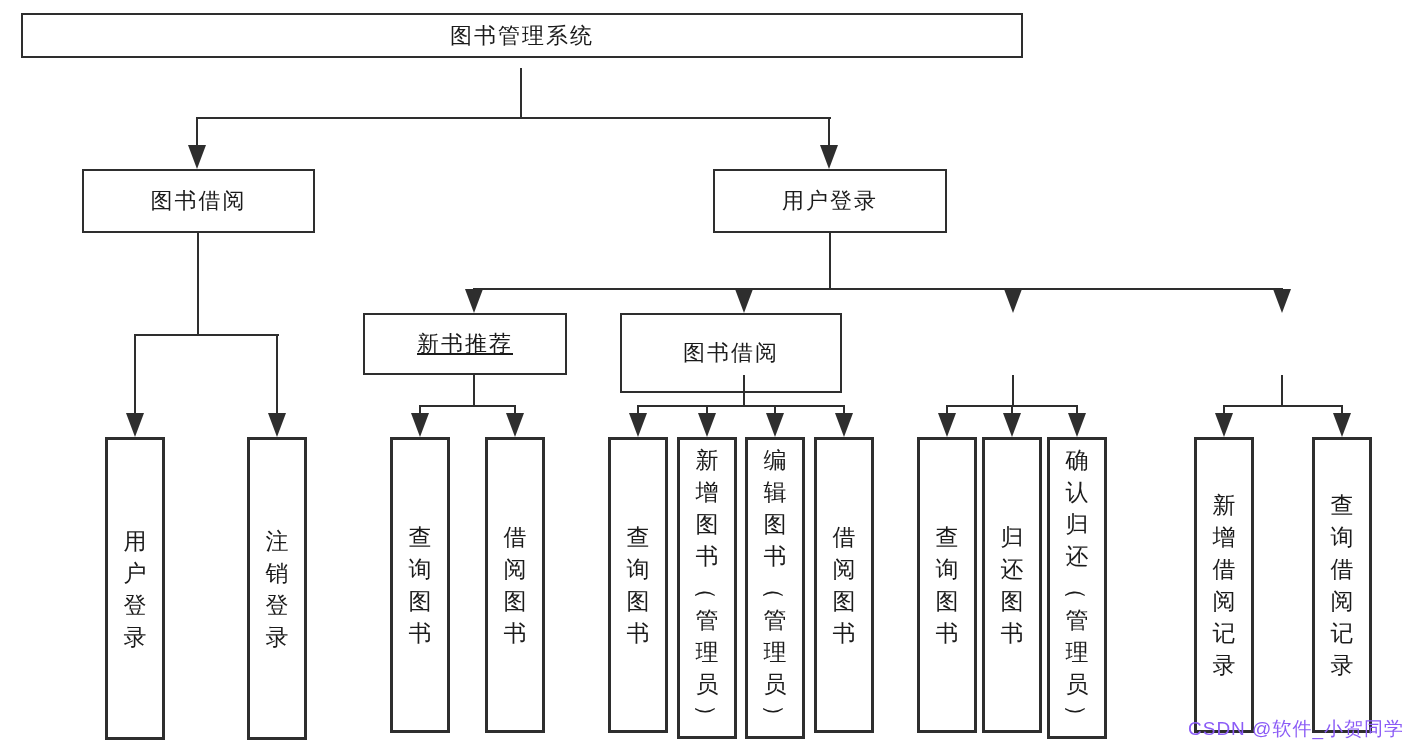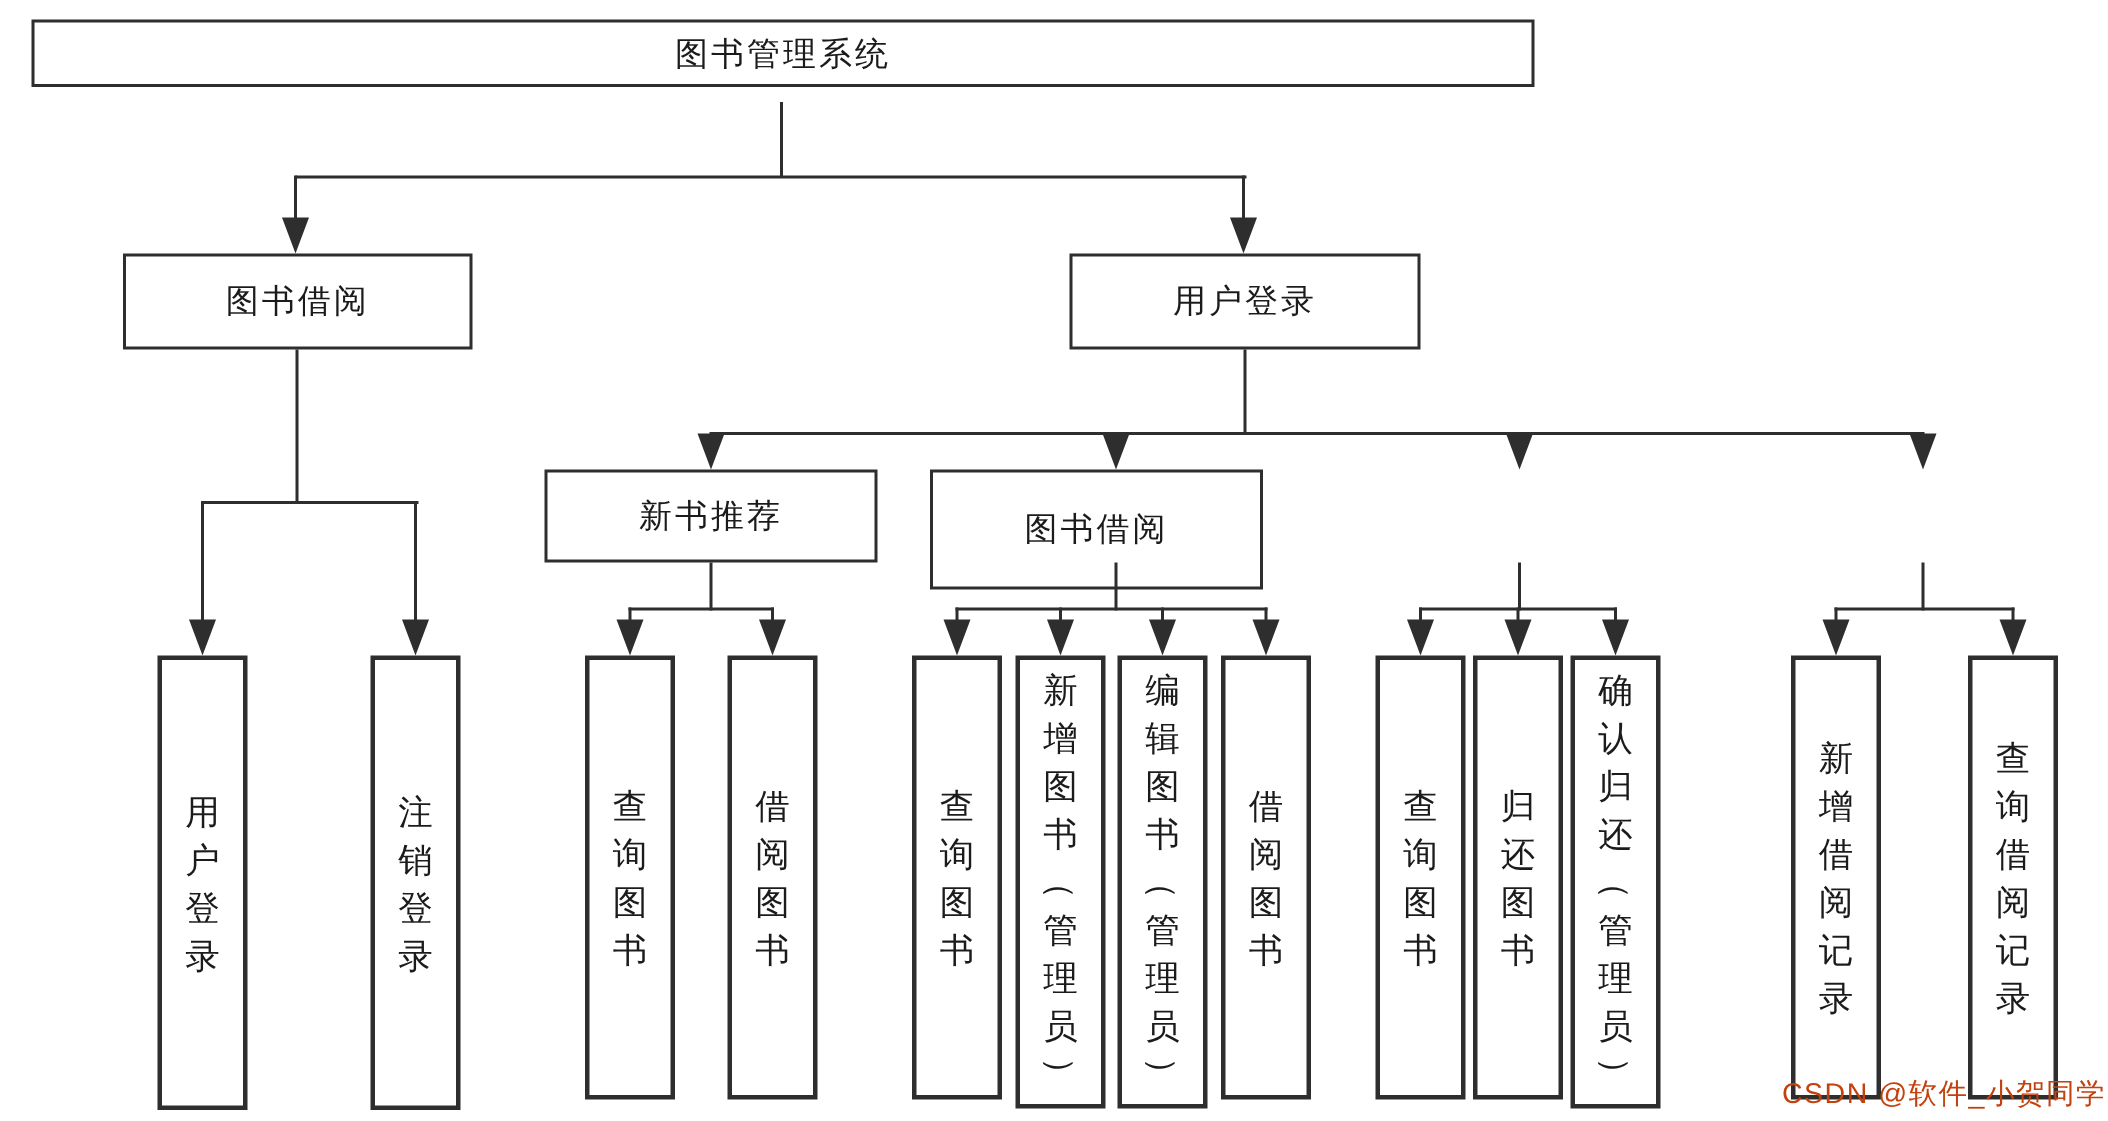--- a/index.html
+++ b/index.html
@@ -15,34 +15,34 @@
   .vchar.rot{transform:rotate(90deg);}
 
   
   .vline,.hline{position:absolute;background:#2e2e2e;}
   .vline{width:2px;}
   .hline{height:2px;}
   .arrowhead{position:absolute;width:0;height:0;
              border-left:9px solid transparent;border-right:9px solid transparent;
              border-top:24px solid #2e2e2e;}
 
-  .watermark{position:absolute;left:1188px;top:716px;font-size:19px;color:#c2410c;
+  .watermark{position:absolute;left:1188px;top:716px;font-size:19px;color:#8b5cf6;
              letter-spacing:1px;z-index:10;white-space:nowrap;}
 </style>
 </head>
 <body>
 
 <div class="canvas">
 
   <div class="box" style="left:21px;top:13px;width:1002px;height:45px;">图书管理系统</div>
 
   <div class="box" style="left:82px;top:169px;width:233px;height:64px;">图书借阅</div>
   <div class="box" style="left:713px;top:169px;width:234px;height:64px;">用户登录</div>
 
-  <div class="box" style="left:363px;top:313px;width:222px;height:62px;">新书推荐</div>
+  <div class="box" style="left:363px;top:313px;width:204px;height:62px;text-decoration:underline;">新书推荐</div>
   <div class="box" style="left:620px;top:313px;width:222px;height:80px;">图书借阅</div>
 
   <div class="box leaf" style="left:105px;top:437px;width:60px;height:303px;">
       <span class="vchar">用</span>
       <span class="vchar">户</span>
       <span class="vchar">登</span>
       <span class="vchar">录</span>
     </div>
   <div class="box leaf" style="left:247px;top:437px;width:60px;height:303px;">
       <span class="vchar">注</span>

